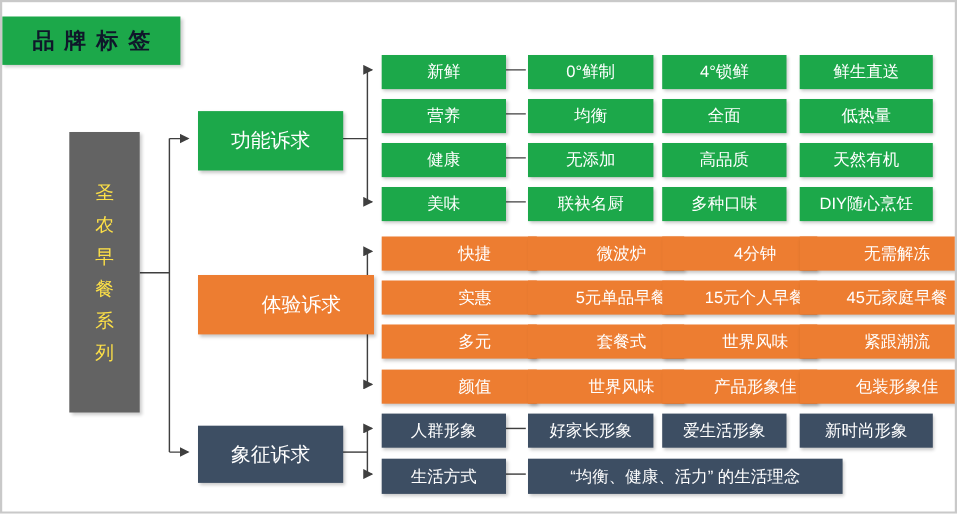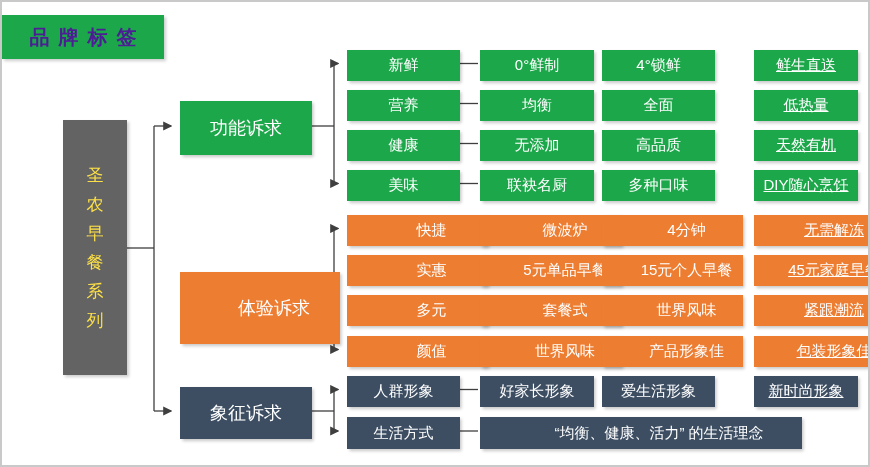--- a/index.html
+++ b/index.html
@@ -8,21 +8,21 @@
     width:870px;height:467px;
     box-sizing:border-box;
     border:2px solid #c9c9c9;
     background:#ffffff;
     font-family:"Liberation Sans","DejaVu Sans",sans-serif;
     overflow:hidden;
   }
   .connectors{position:absolute;left:0;top:0;width:866px;height:463px;pointer-events:none;}
   .badge{
     position:absolute;left:0;top:13px;width:162px;height:44px;
-    background:#1ca84a;color:#4c1d95;
+    background:#1ca84a;color:#0f172a;
     display:flex;align-items:center;justify-content:center;
     font-size:20px;font-weight:bold;letter-spacing:9px;text-indent:9px;
     box-shadow:2px 2px 3px rgba(0,0,0,.2);
   }
   .root{
     position:absolute;left:61px;top:118px;width:64px;height:255px;
     background:#636363;color:#fde047;
     display:flex;align-items:center;justify-content:center;
     box-shadow:2px 2px 3px rgba(0,0,0,.2);
   }
@@ -34,27 +34,27 @@
     position:absolute;height:31px;
     display:flex;align-items:center;justify-content:center;
     color:#fff;font-size:15px;white-space:nowrap;
     box-shadow:1.5px 2px 3px rgba(0,0,0,.22);
   }
   .green{background:#1ca84a;}
   .orange{background:#ed7d31;padding-left:28px;}
   .slate{background:#3d4e63;}
   .cat{left:178px;width:132px;font-size:18px;}
   .cat0{top:99px;height:54px;}
-  .cat1{top:270px;height:72px;}
+  .cat1{top:248px;height:54px;}
   .cat2{top:385px;height:52px;}
   .c1{left:345px;width:113px;}
   .c2{left:478px;width:114px;}
   .c3{left:600px;width:113px;}
-  .c4{left:752px;width:104px;text-decoration:underline;}
-  .cwide{left:478px;width:286px;padding-left:36px;}
+  .c4{left:725px;width:121px;}
+  .cwide{left:478px;width:286px;}
   .r-g0{top:48px;}  .r-g1{top:88px;}  .r-g2{top:128px;} .r-g3{top:168px;}
   .r-o0{top:213px;} .r-o1{top:253px;} .r-o2{top:293px;} .r-o3{top:334px;}
   .r-d0{top:374px;} .r-d1{top:415px;height:32px;}
 </style>
 </head>
 <body>
 
 <div class="canvas">
 
   <svg class="connectors" viewBox="0 0 866 463">

